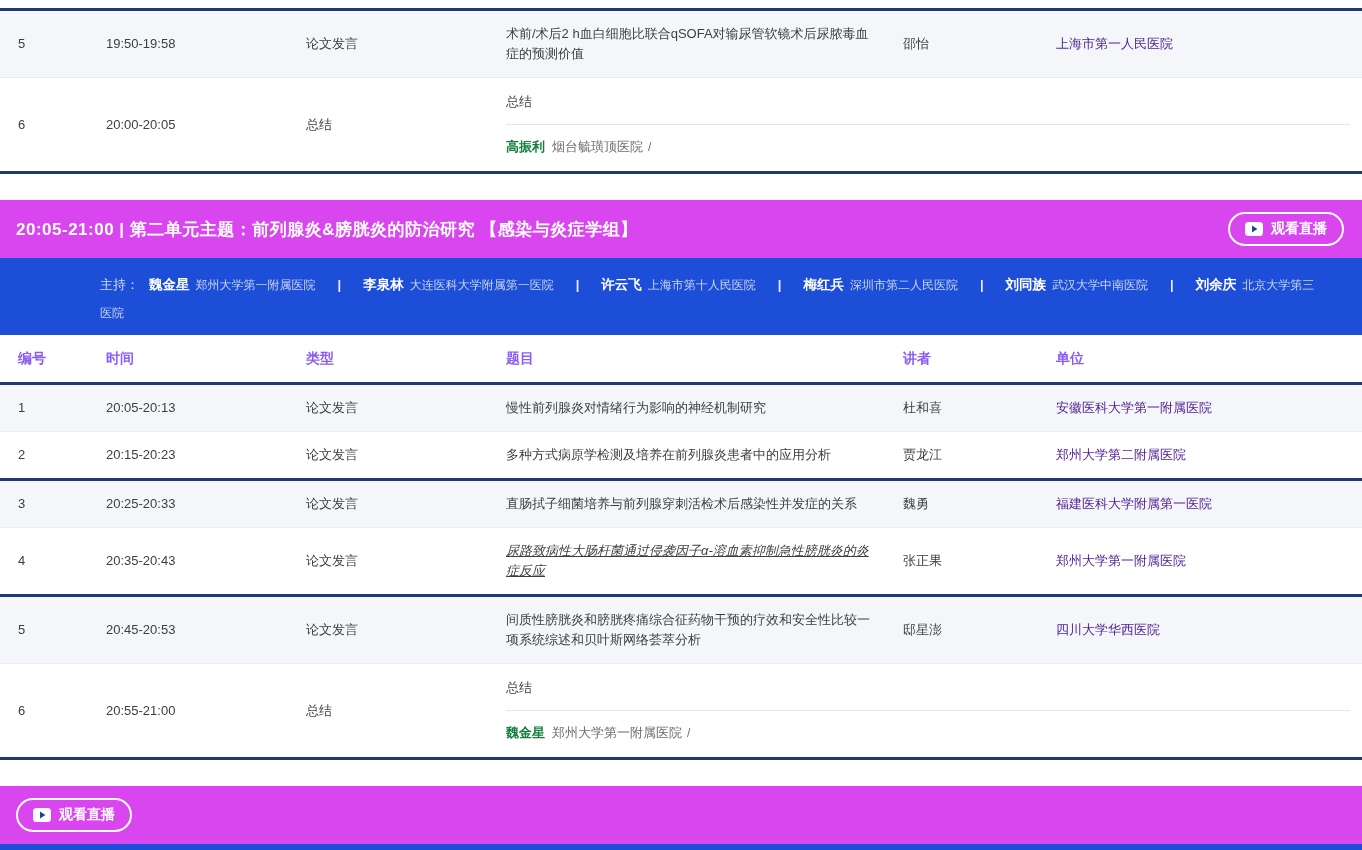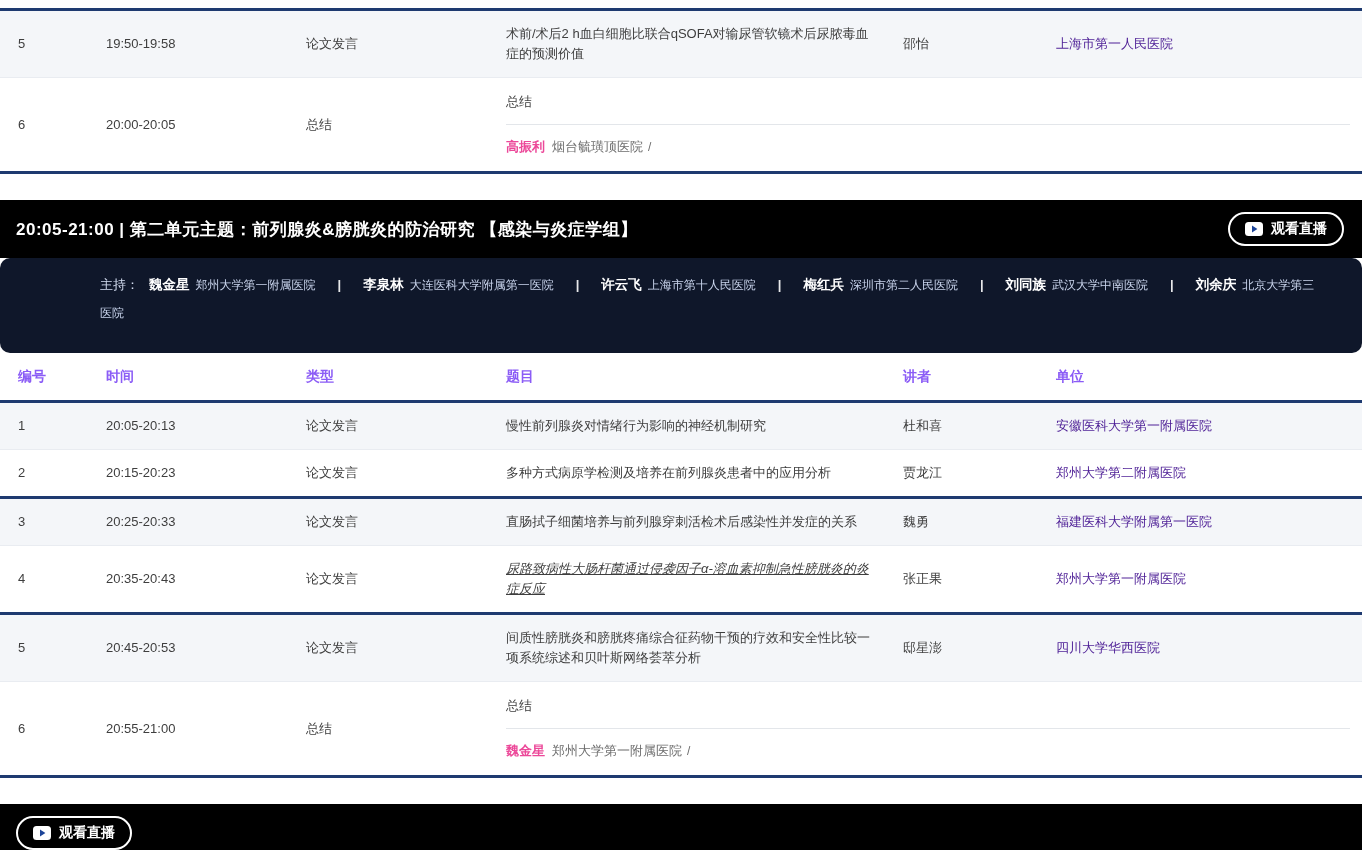--- a/index.html
+++ b/index.html
@@ -34,43 +34,43 @@
   table.agenda td.unit-cell { color:#4c1d95; }
   table.agenda tr.alt   { background:#f4f6f9; border-top:3px solid #1e3a70; }
   table.agenda tr.plain { background:#fff;    border-top:1px solid #e9ecf1; }
   td.title-cell.link { text-decoration:underline; cursor:pointer;font-style:italic; }
 
   
   .sum-cell { padding-top:8px !important; padding-bottom:8px !important; }
   .sum-label  { padding:6px 0 12px; }
   .sum-divider{ border-top:1px solid #e3e6ea; }
   .sum-person { padding:12px 0 6px; }
-  .sum-person .nm { font-weight:bold; color:#ec4899; }
+  .sum-person .nm { font-weight:bold; color:#15803d; }
   .sum-person .un { font-size:13px; color:#6d6d6d; margin-left:7px; }
   .sum-person .sl { font-size:12px; color:#6d6d6d; margin-left:5px; }
 
   
   section.session { margin-top:26px; }
   .sec-head {
-    height:58px; background:#000000;
+    height:58px; background:#d946ef;
     display:flex; align-items:center; justify-content:space-between;
     padding:0 18px 0 16px; box-sizing:border-box;
   }
   .sec-title { color:#fff; font-size:17px; font-weight:bold; letter-spacing:.5px; }
   .live-btn {
     display:flex; align-items:center; gap:8px; flex:none;
     background:transparent; border:2px solid #fff; border-radius:18px;
     color:#fff; font-weight:bold; font-size:14px; padding:6px 15px;
     font-family:inherit; cursor:pointer;justify-content:space-between;
   }
   .live-btn svg { display:block; }
 
   .mods {
-    background:#0f172a; padding:13px 40px 26px 100px;
-    font-size:13px; line-height:27px; color:#c9d4ec;border-radius:10px;
+    background:#1d4ed8; padding:13px 40px 8px 100px;
+    font-size:13px; line-height:27px; color:#c9d4ec;
   }
   .mod-label { color:#d4ddf0; margin-right:10px; }
   .mod-name  { font-weight:bold; color:#fff; font-size:13.5px; }
   .mod-unit  { color:#c9d4ec; font-size:12px; margin-left:6px; }
   .mod-sep   { color:rgba(255,255,255,.9); font-weight:bold; margin:0 22px; }
 </style>
 </head>
 <body>
 
 <div class="page">

